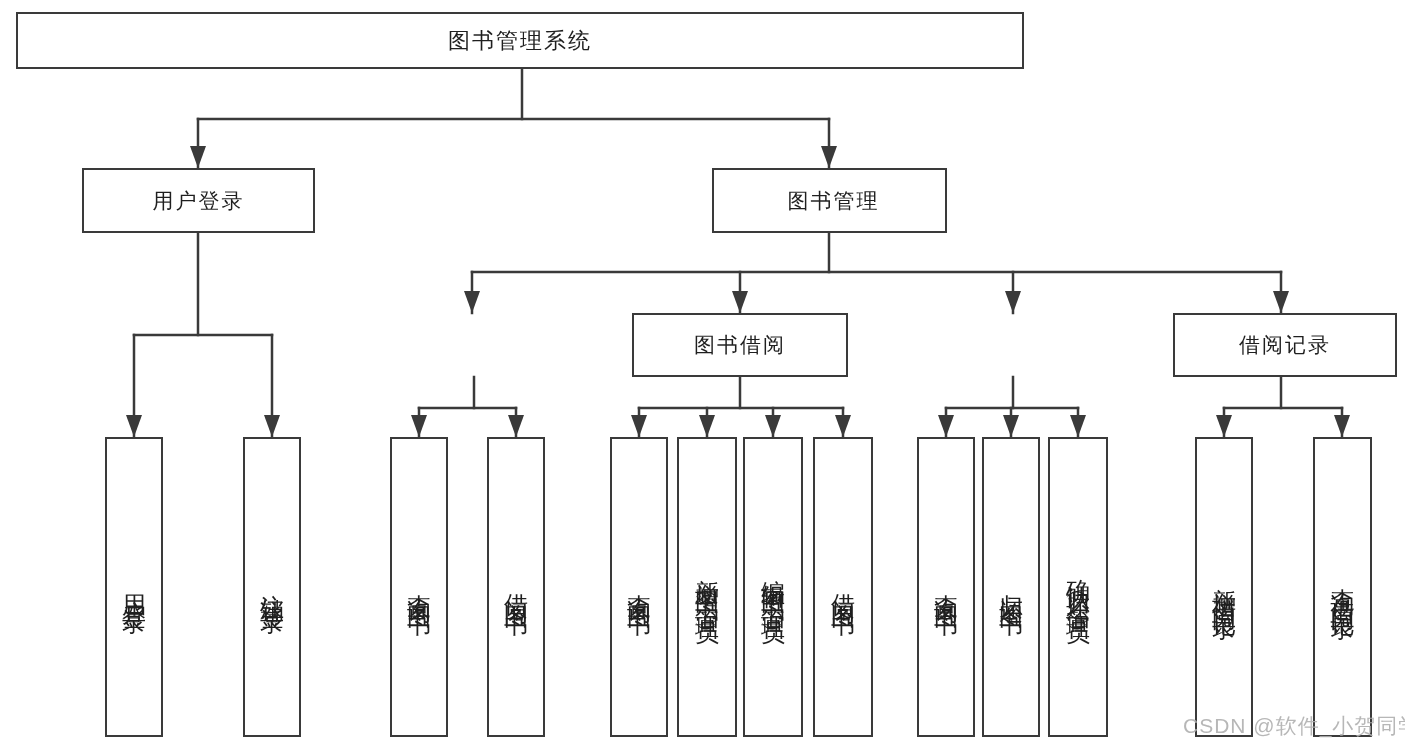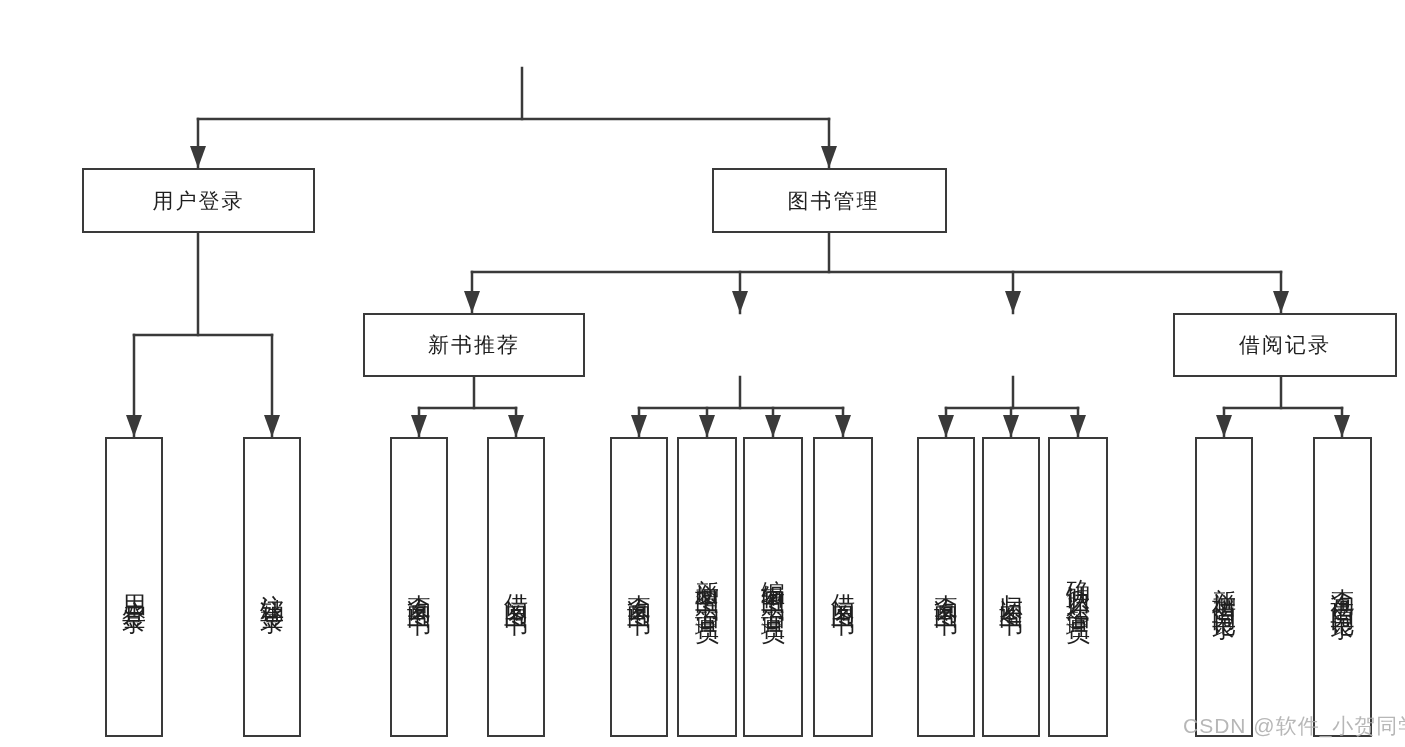--- a/index.html
+++ b/index.html
@@ -106,30 +106,33 @@
       <path d="M1011 408 V437" marker-end="url(#arrow)"></path>
       <path d="M1078 408 V437" marker-end="url(#arrow)"></path>
 
       <path d="M1281 377 V408"></path>
       <path d="M1224 408 H1342"></path>
       <path d="M1224 408 V437" marker-end="url(#arrow)"></path>
       <path d="M1342 408 V437" marker-end="url(#arrow)"></path>
     </g>
   </svg>
 
+  <div class="node root" style="left:16px; top:12px; width:1008px; height:57px;">
+    <span class="hlabel">图书管理系统</span>
+  </div>
 
   <div class="node" style="left:82px; top:168px; width:233px; height:65px;">
     <span class="hlabel">用户登录</span>
   </div>
   <div class="node" style="left:712px; top:168px; width:235px; height:65px;padding-left:8px;">
     <span class="hlabel">图书管理</span>
   </div>
 
-  <div class="node" style="left:363px; top:313px; width:222px; height:64px;">
-    <span class="hlabel">新书推荐</span>
+  <div class="node" style="left:632px; top:313px; width:216px; height:64px;">
+    <span class="hlabel">图书借阅</span>
   </div>
   <div class="node" style="left:1173px; top:313px; width:224px; height:64px;">
     <span class="hlabel">借阅记录</span>
   </div>
 
   <div class="node leaf" style="left:105px; top:437px; width:58px; height:300px;">
     <span class="vlabel">用户登录</span>
   </div>
   <div class="node leaf" style="left:243px; top:437px; width:58px; height:300px;">
     <span class="vlabel">注销登录</span>

